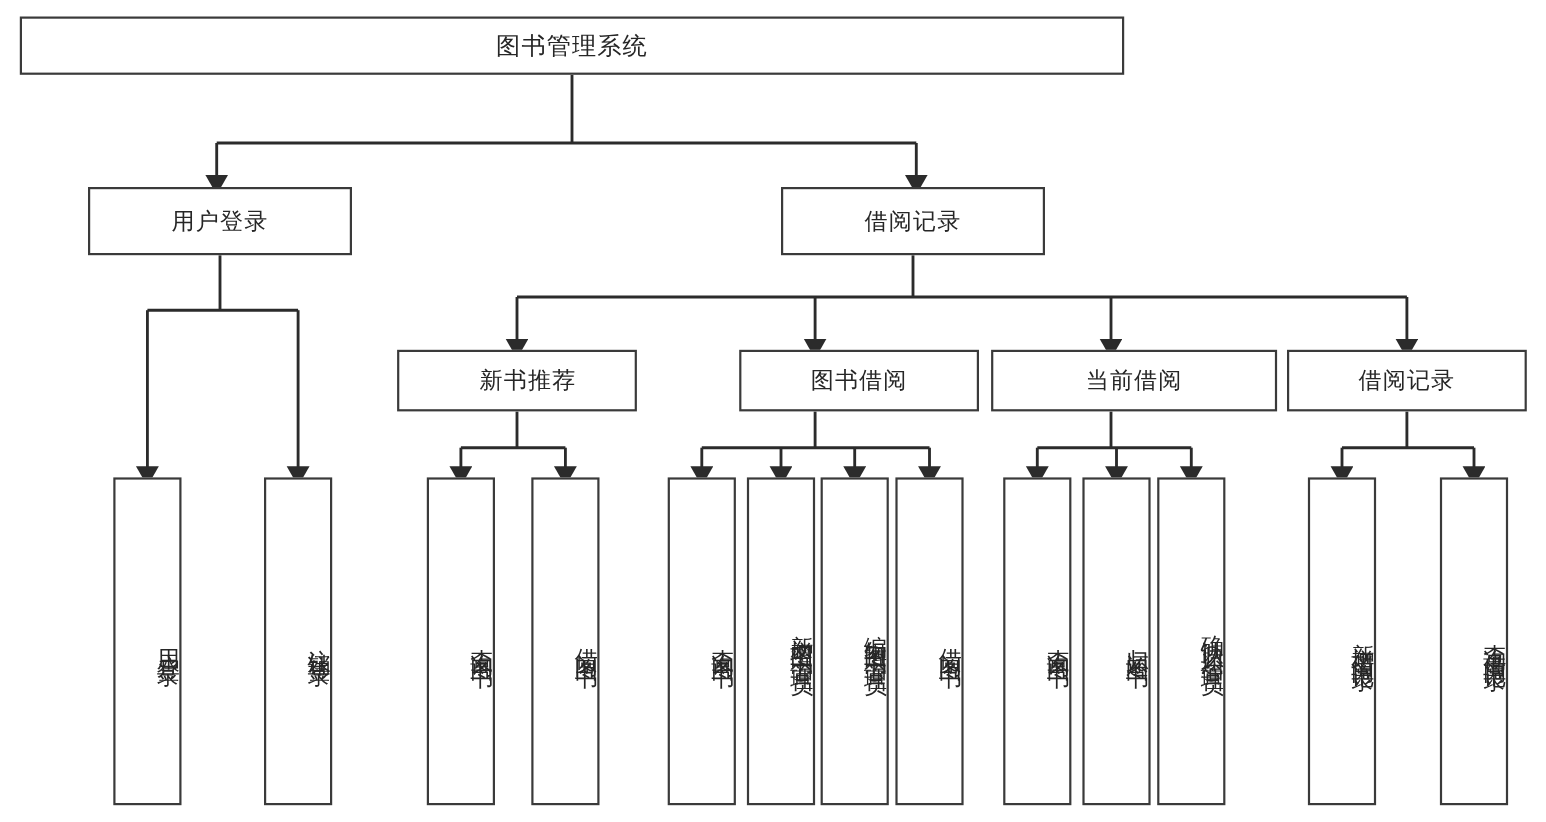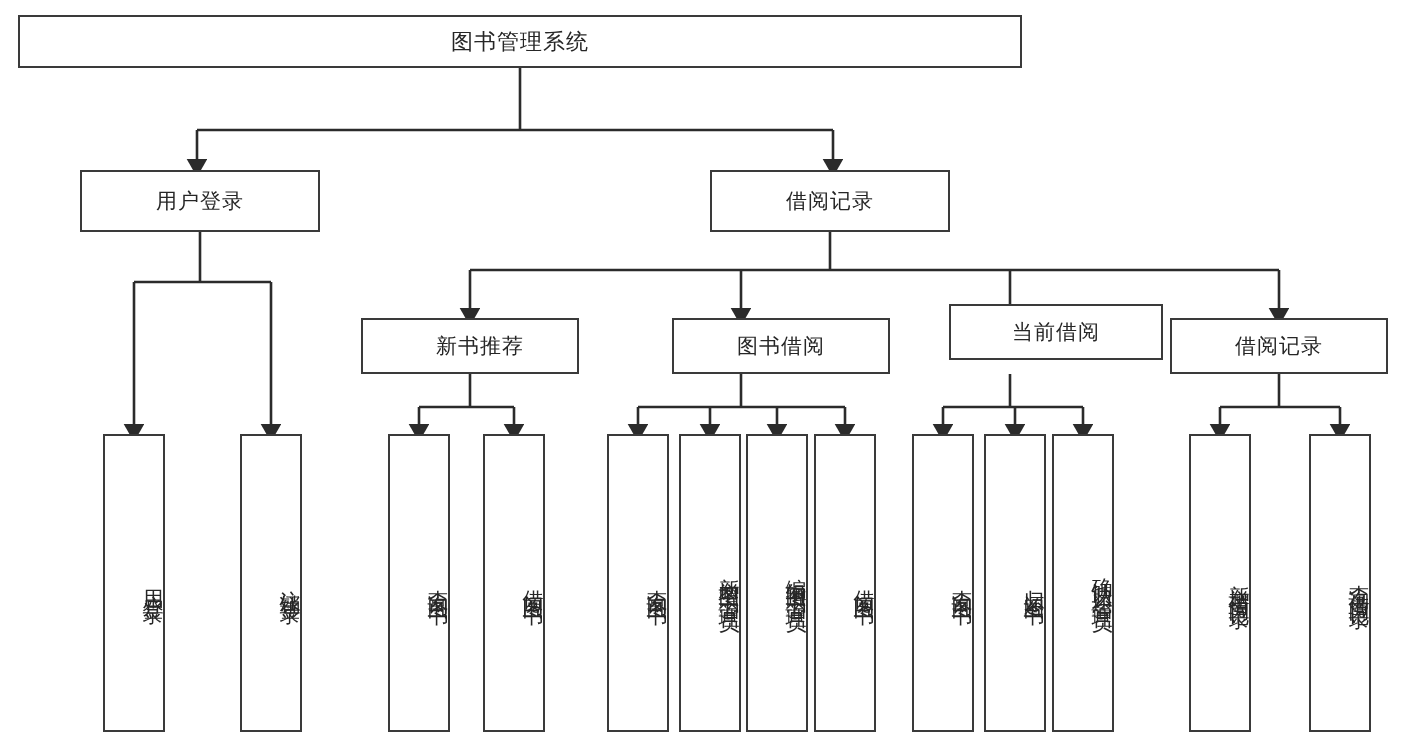--- a/index.html
+++ b/index.html
@@ -135,21 +135,21 @@
       </div>
     </div>
 
   <div id="level3-container">
       <div class="node horizontal" style="left: 361px; top: 318px; width: 218px; height: 56px; padding-left: 20px;">
         <span class="hlabel">新书推荐</span>
       </div>
       <div class="node horizontal" style="left: 632px; top: 318px; width: 218px; height: 56px; margin-left: 40px;">
         <span class="hlabel">图书借阅</span>
       </div>
-      <div class="node horizontal" style="left: 901px; top: 304px; width: 214px; height: 56px; margin-left: 48px;">
+      <div class="node horizontal" style="left: 901px; top: 318px; width: 260px; height: 56px;">
         <span class="hlabel">当前借阅</span>
       </div>
       <div class="node horizontal" style="left: 1170px; top: 318px; width: 218px; height: 56px;">
         <span class="hlabel">借阅记录</span>
       </div>
     </div>
 
   <div id="leaf-container">
       <div class="node vertical" style="left: 103px; top: 434px; width: 62px; height: 298px;">
         <span class="vlabel">用户登录</span>

